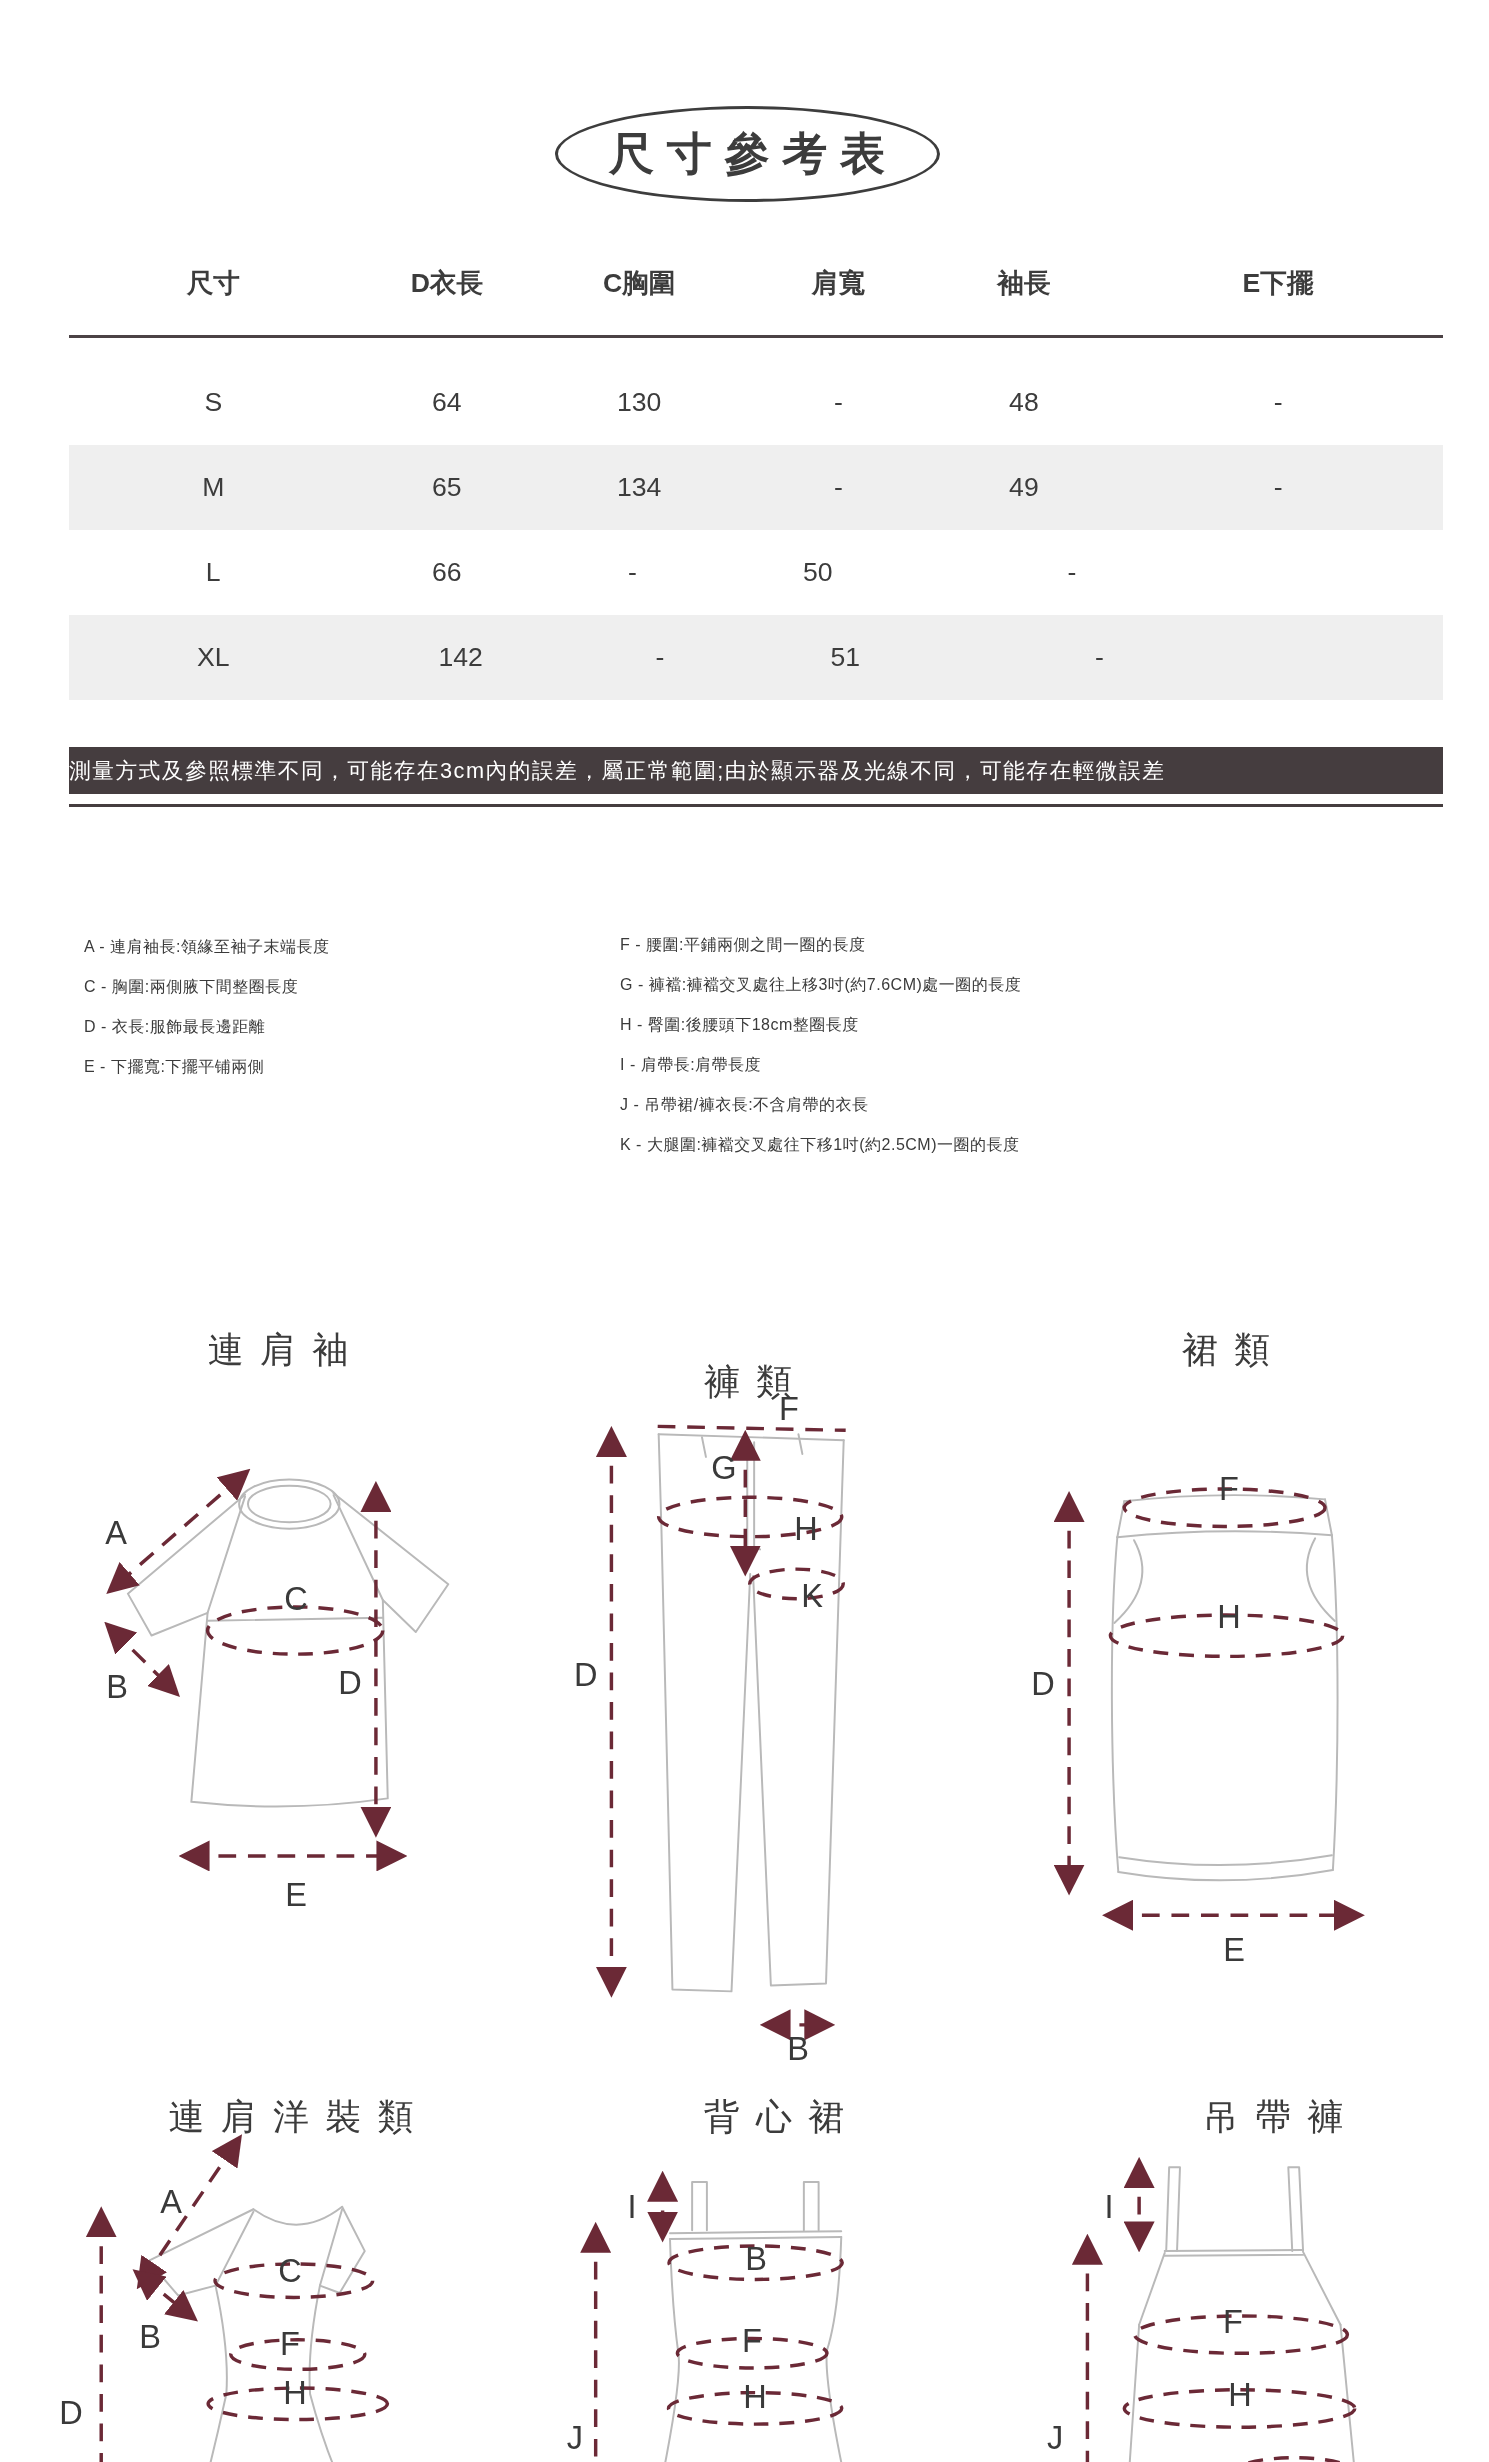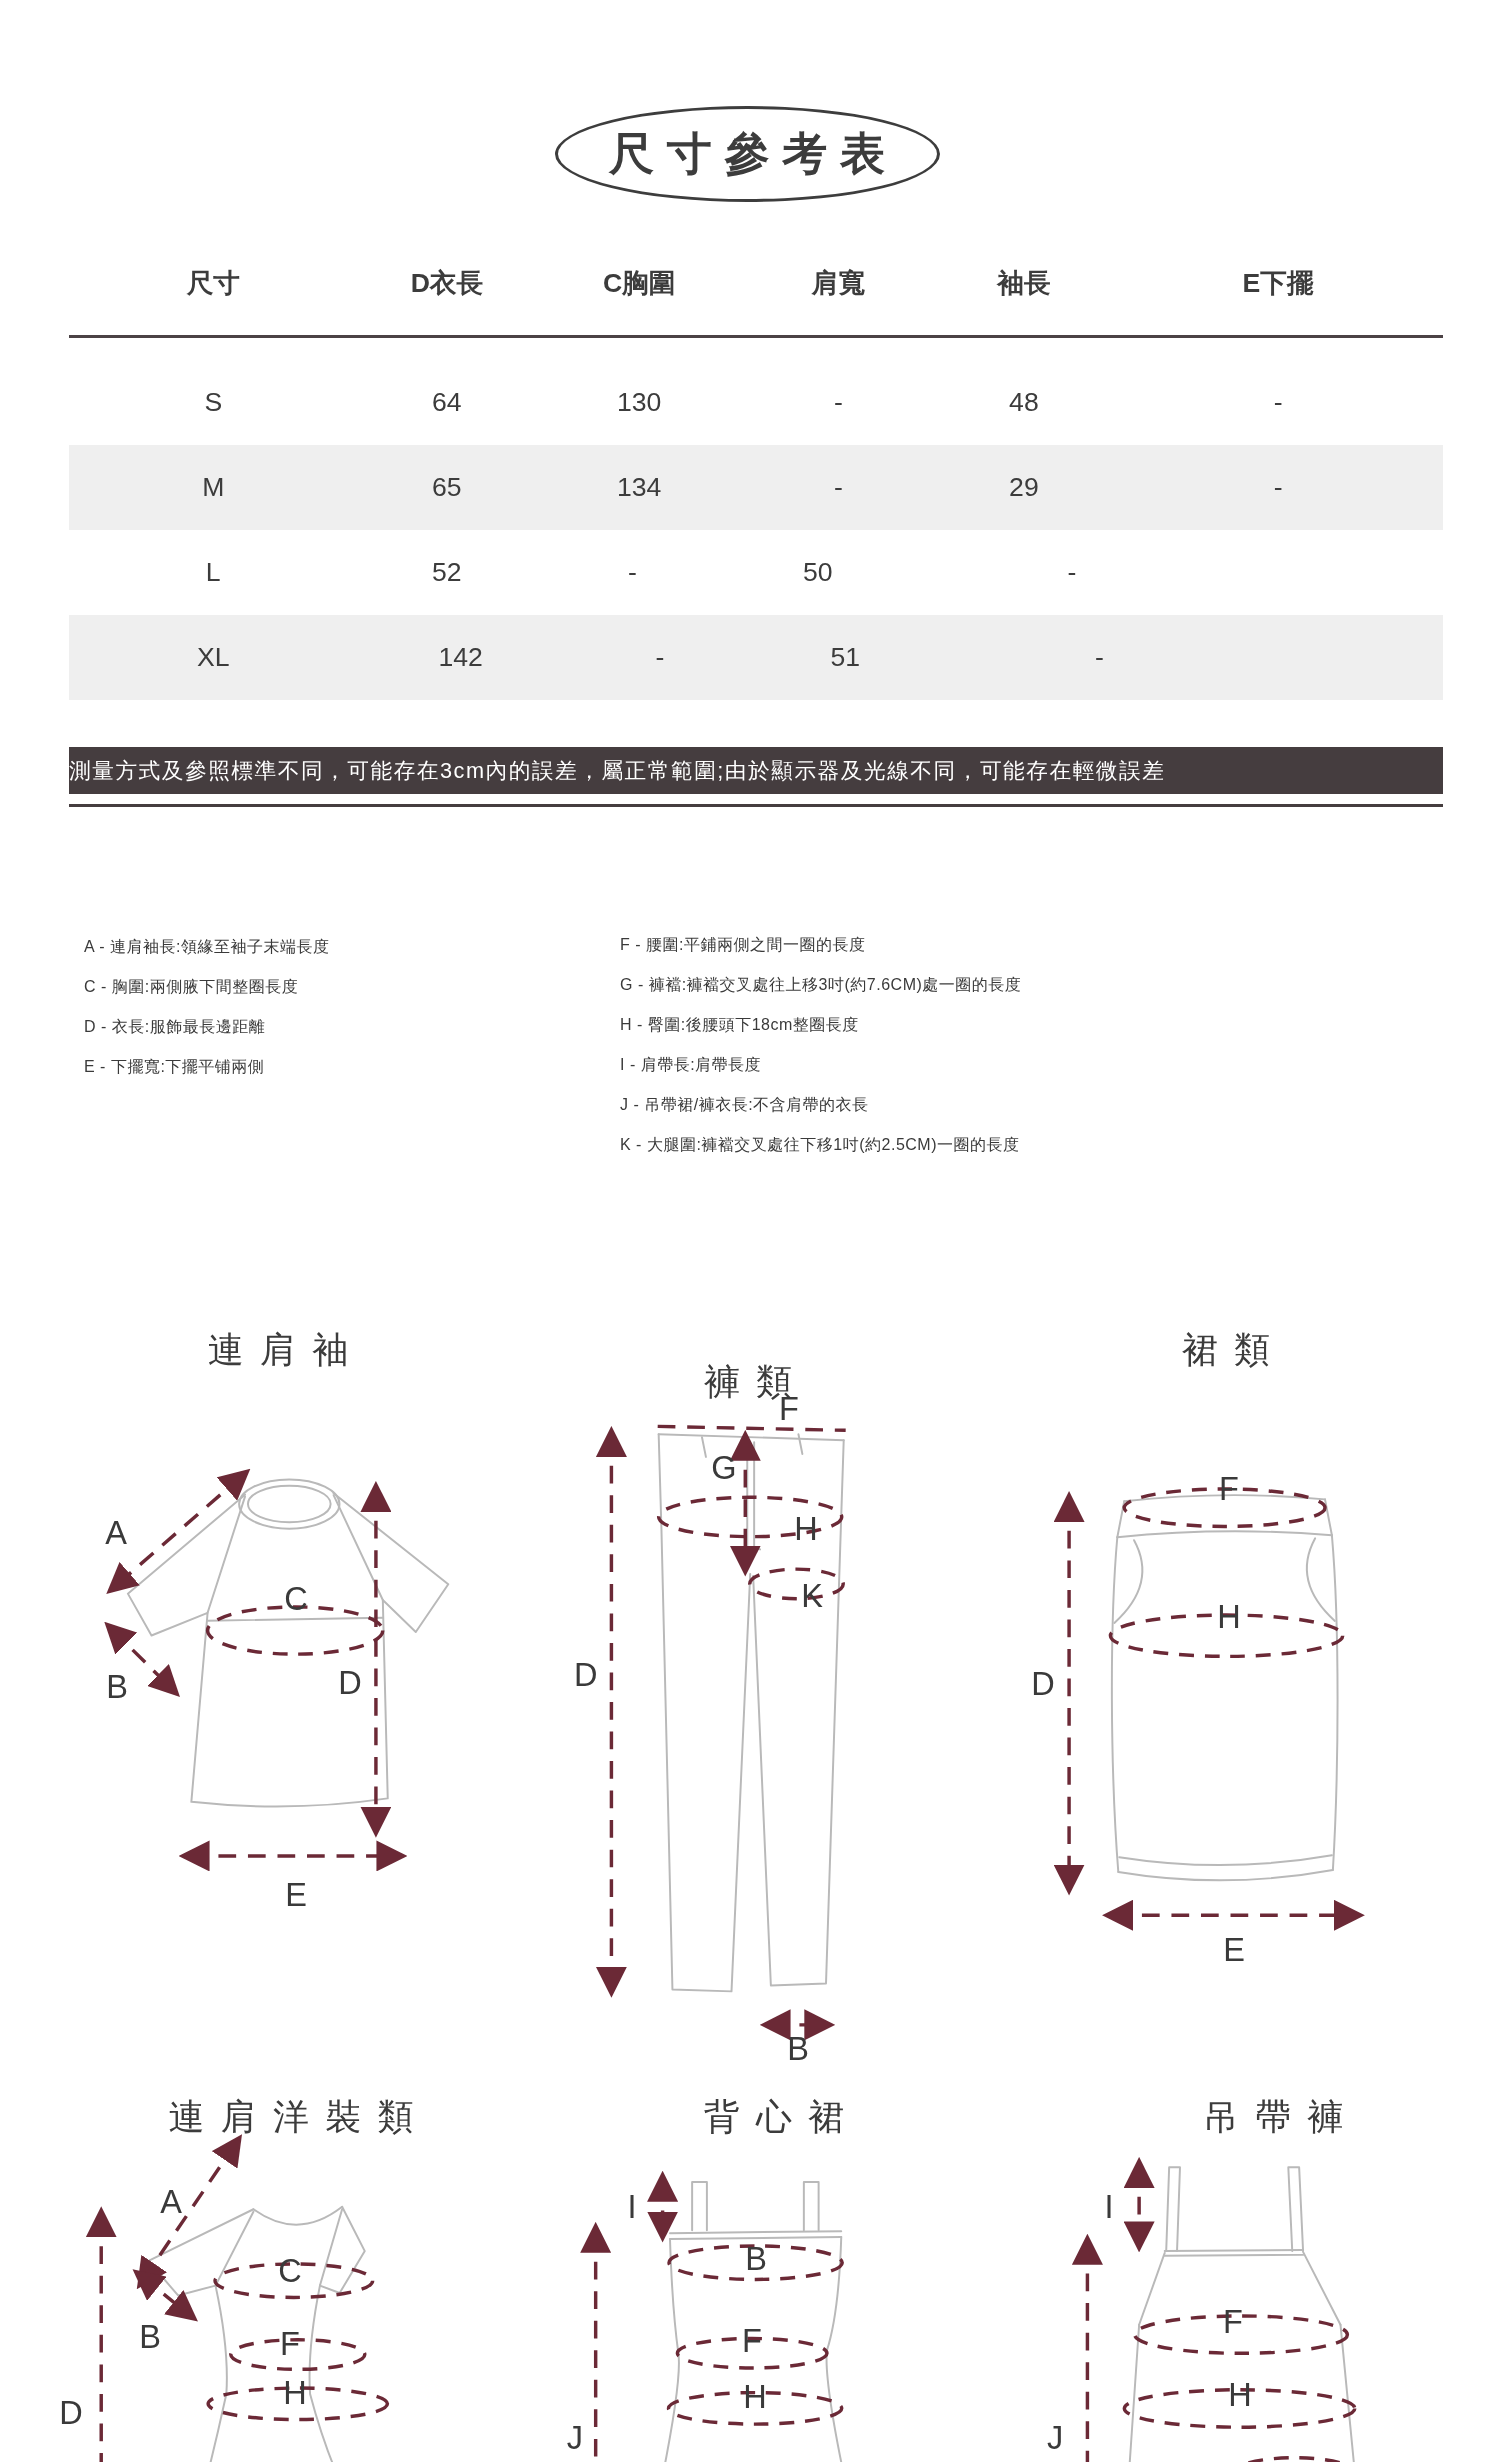--- a/index.html
+++ b/index.html
@@ -69,26 +69,26 @@
     <span class="st-c c2">130</span>
     <span class="st-c c3">-</span>
     <span class="st-c c4">48</span>
     <span class="st-c c5">-</span>
   </div>
   <div class="st-row st-body-row st-alt">
     <span class="st-c c0">M</span>
     <span class="st-c c1">65</span>
     <span class="st-c c2">134</span>
     <span class="st-c c3">-</span>
-    <span class="st-c c4">29</span>
+    <span class="st-c c4">49</span>
     <span class="st-c c5">-</span>
   </div>
   <div class="st-row st-body-row">
     <span class="st-c c0">L</span>
-    <span class="st-c c1">52</span>
+    <span class="st-c c1">66</span>
     <span class="st-c c3">-</span>
     <span class="st-c c4">50</span>
     <span class="st-c c5">-</span>
   </div>
   <div class="st-row st-body-row st-alt">
     <span class="st-c c0">XL</span>
     <span class="st-c c2">142</span>
     <span class="st-c c3">-</span>
     <span class="st-c c4">51</span>
     <span class="st-c c5">-</span>

